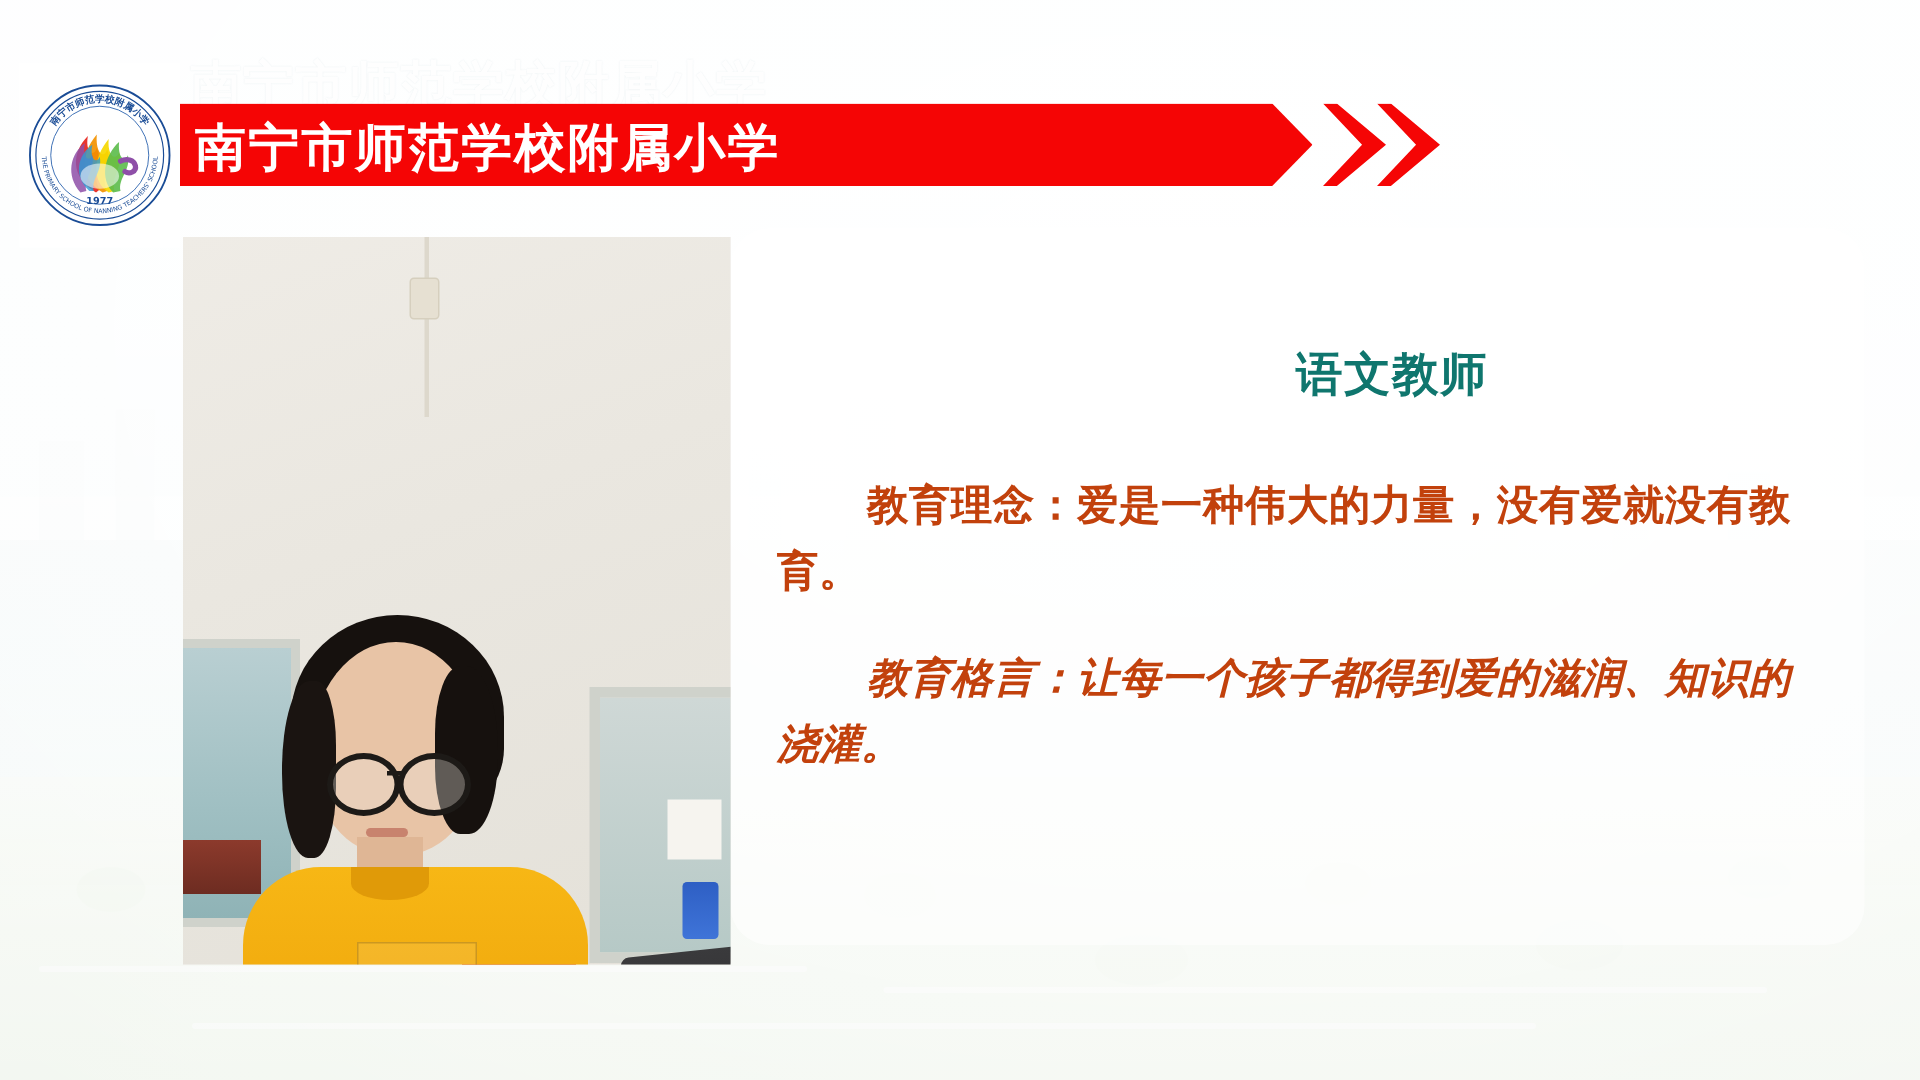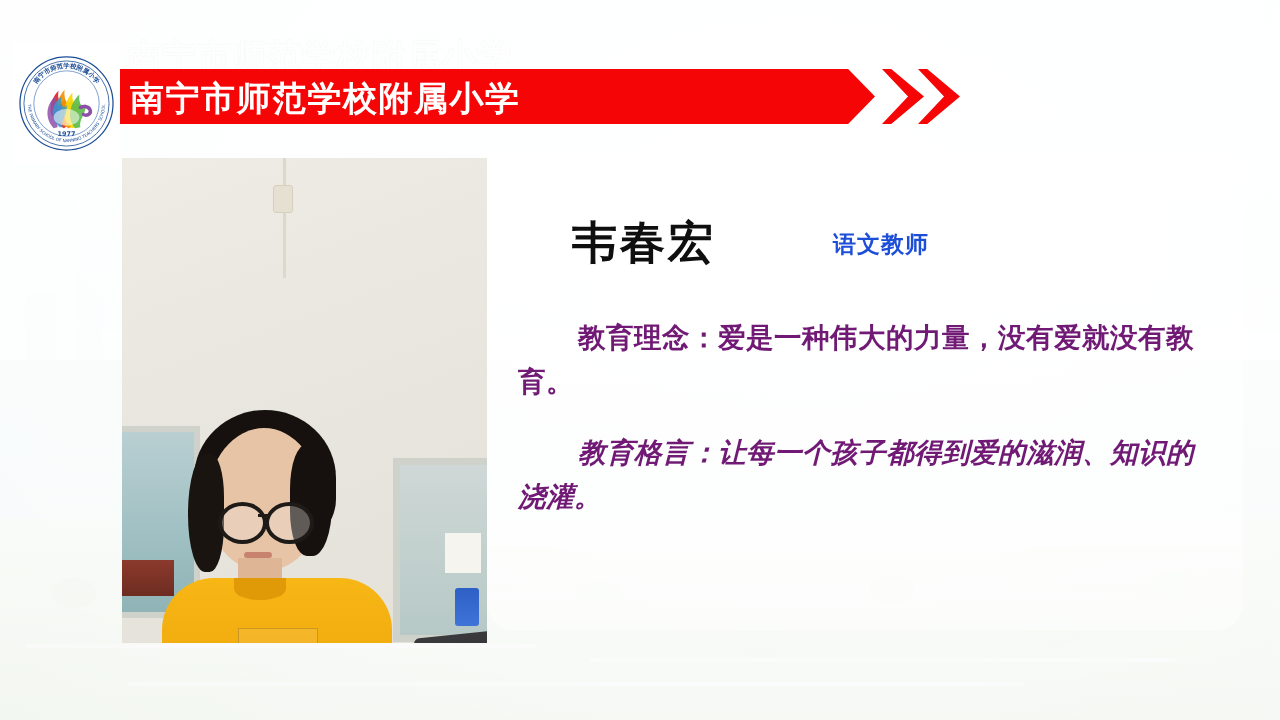--- a/index.html
+++ b/index.html
@@ -258,34 +258,34 @@
     position: absolute;
     left: 572px;
     top: 213px;
     font-size: 45px;
     font-weight: bold;
     color: #0f0f0f;
     letter-spacing: 3px;
   }
   .role {
     position: absolute;
-    left: 833px;
+    left: 864px;
     top: 229px;
-    font-size: 23px;
+    font-size: 31px;
     font-weight: bold;
-    color: #1d4ed8;
+    color: #0f766e;
     letter-spacing: 1px;
   }
   .para {
     position: absolute;
     left: 518px;
     width: 690px;
     font-size: 27.5px;
     font-weight: bold;
-    color: #701a75;
+    color: #c2410c;
     line-height: 44px;
     text-indent: 60px;
     letter-spacing: .5px;
   }
   .para-1 { top: 315px; }
   .para-2 { top: 430px; font-style: italic; }
 </style>
 </head>
 <body>
 
@@ -409,21 +409,20 @@
       
       
       
       
     </div>
 
     <div class="ph-monitor"></div>
 
   </div>
 
-  <div class="name">韦春宏</div>
 
   <div class="role">语文教师</div>
 
   <div class="para para-1">教育理念：爱是一种伟大的力量，没有爱就没有教育。</div>
 
   <div class="para para-2">教育格言：让每一个孩子都得到爱的滋润、知识的浇灌。</div>
 
 </div>
 
 </body></html>

